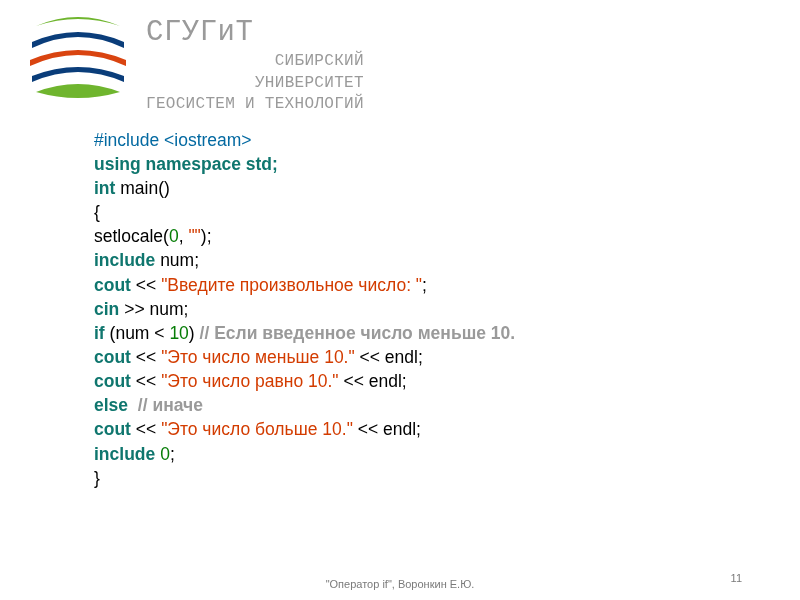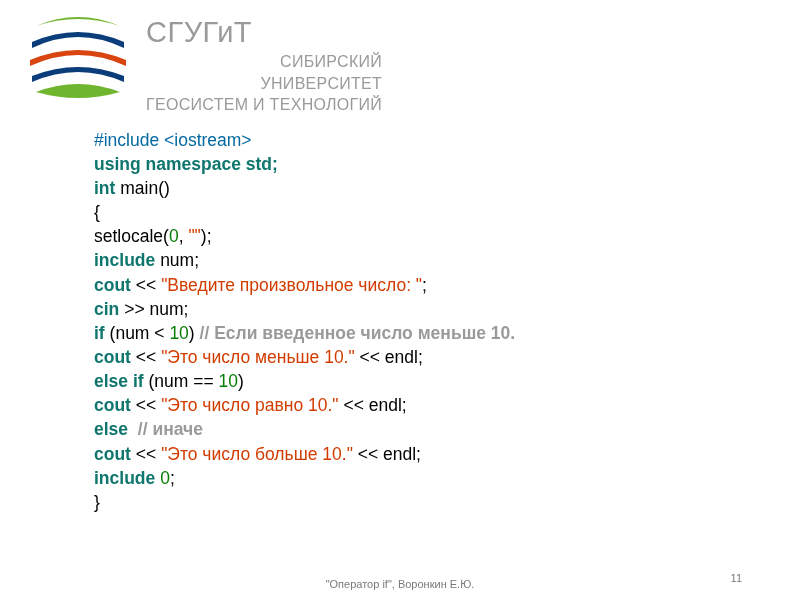--- a/index.html
+++ b/index.html
@@ -17,20 +17,21 @@
       gap: 18px;
     }
     .logo {
       width: 100px;
       height: 90px;
       position: relative;
       flex-shrink: 0;
     }
     .title-block {
       padding-top: 4px;
+      font-family: Liberation Mono, monospace;
     }
     .uni-name {
       font-size: 29px;
       font-weight: 400;
       color: #9a9a9a;
       letter-spacing: 0.5px;
       margin-bottom: 2px;
     }
     .uni-sub {
       font-size: 16px;
@@ -95,21 +96,20 @@
   <div><span class="red">#include &lt;iostream&gt;</span></div>
   <div><span class="kw">using namespace std;</span></div>
   <div><span class="kw">int</span><span> main()</span></div>
   <div><span>{</span></div>
   <div><span>setlocale(</span><span class="num">0</span><span>, </span><span class="str">""</span><span>);</span></div>
   <div><span class="kw">include</span><span> num;</span></div>
   <div><span class="kw">cout</span><span> &lt;&lt; </span><span class="str">"Введите произвольное число: "</span><span>;</span></div>
   <div><span class="kw">cin</span><span> &gt;&gt; num;</span></div>
   <div><span class="kw">if</span><span> (num &lt; </span><span class="num">10</span><span>) </span><span class="cmt">// Если введенное число меньше 10.</span></div>
   <div><span class="kw">cout</span><span> &lt;&lt; </span><span class="str">"Это число меньше 10."</span><span> &lt;&lt; endl;</span></div>
-  <div><span class="kw">else if</span><span> (num == </span><span class="num">10</span><span>)</span></div>
   <div><span class="kw">cout</span><span> &lt;&lt; </span><span class="str">"Это число равно 10."</span><span> &lt;&lt; endl;</span></div>
   <div><span class="kw">else</span><span>  </span><span class="cmt">// иначе</span></div>
   <div><span class="kw">cout</span><span> &lt;&lt; </span><span class="str">"Это число больше 10."</span><span> &lt;&lt; endl;</span></div>
   <div><span class="kw">include</span><span> </span><span class="num">0</span><span>;</span></div>
   <div><span>}</span></div>
 </div>
 
 <div class="footer">
   <span>"Оператор if", Воронкин Е.Ю.</span>
 </div>

